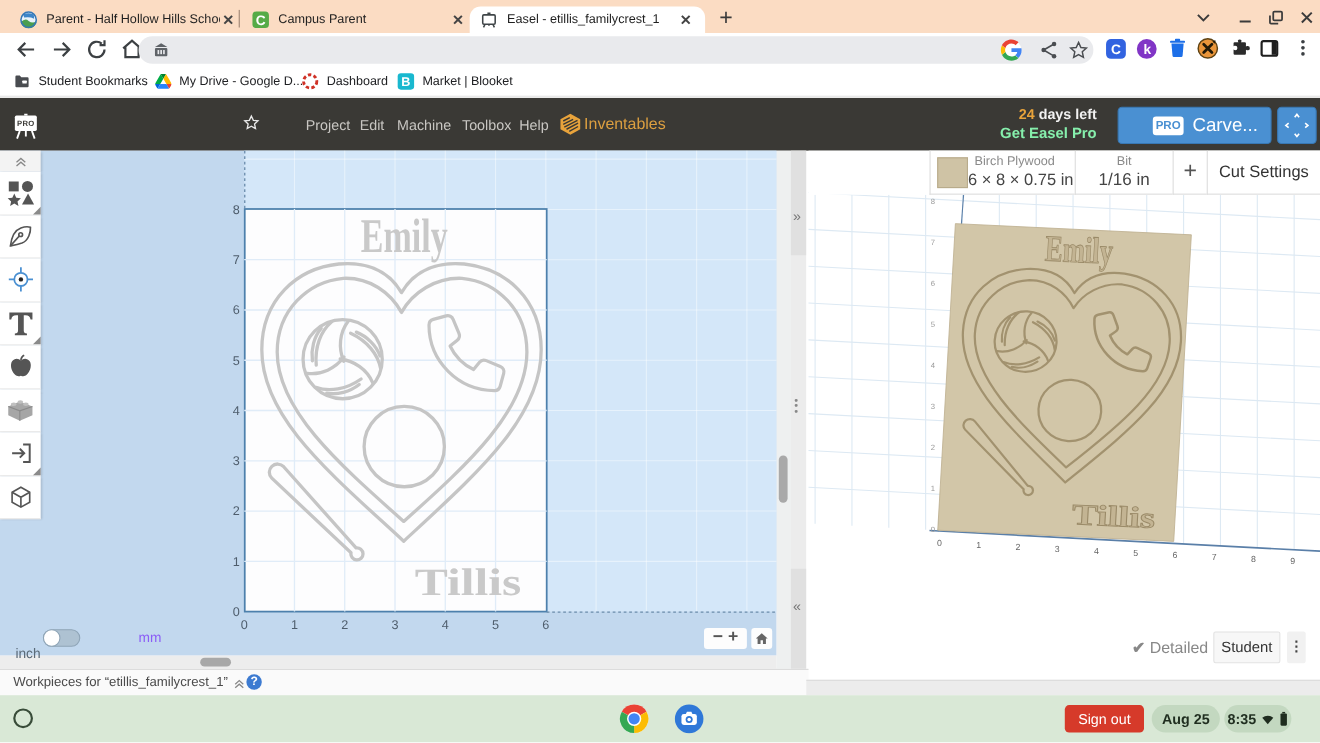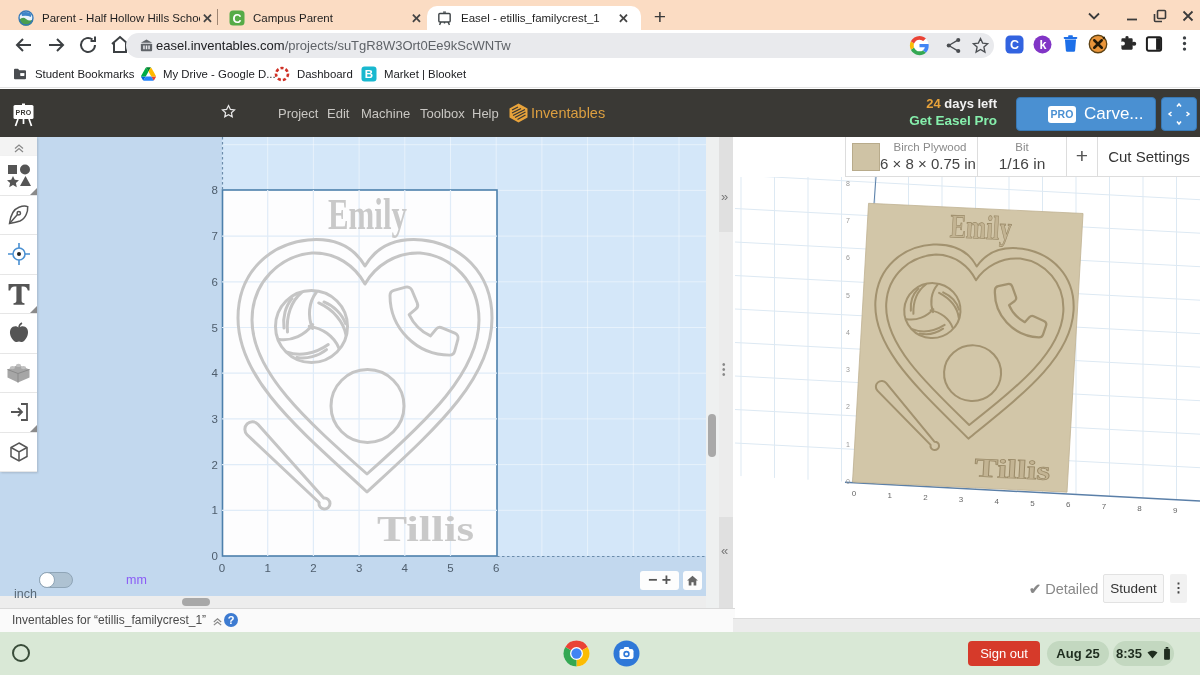--- a/index.html
+++ b/index.html
@@ -110,21 +110,20 @@
         <path d="M4 11 L12 4 L20 11 M6 10 L6 19 L18 19 L18 10"></path>
       </svg>
     <div id="urlpill">
       <svg style="position:absolute; left:13px; top:5px;" width="15" height="15" viewBox="0 0 16 16" fill="#5f6368">
           <rect x="2" y="6" width="12" height="8" rx="1"></rect>
           <path d="M2 5 L8 1.5 L14 5 Z"></path>
           <rect x="4.5" y="8" width="1.6" height="4" fill="#e9eaed"></rect>
           <rect x="7.2" y="8" width="1.6" height="4" fill="#e9eaed"></rect>
           <rect x="9.9" y="8" width="1.6" height="4" fill="#e9eaed"></rect>
         </svg>
-      <div style="position:absolute; left:30px; top:5px; font-size:13px; color:#202124; white-space:nowrap;">easel.inventables.com<span style="color:#5f6368;">/projects/suTgR8W3Ort0Ee9kScWNTw</span></div>
 
       <svg style="position:absolute; left:783px; top:2px;" width="21" height="21" viewBox="0 0 48 48">
           <circle cx="24" cy="24" r="21" fill="#fff"></circle>
           <path fill="#4285F4" d="M45.1 24.5c0-1.6-.1-2.7-.4-4H24v7.3h12.1c-.2 2-1.6 5.1-4.5 7.1l6.9 5.4c4.2-3.8 6.6-9.4 6.6-15.8z"></path>
           <path fill="#34A853" d="M24 46c6 0 11-2 14.6-5.4l-7-5.4c-1.9 1.3-4.4 2.2-7.6 2.2-5.8 0-10.7-3.8-12.5-9.1l-7.2 5.5C7.9 41.1 15.4 46 24 46z"></path>
           <path fill="#FBBC05" d="M11.5 28.3c-.5-1.4-.7-2.8-.7-4.3s.3-2.9.7-4.3l-7.3-5.5C2.8 17.1 2 20.4 2 24s.8 6.9 2.2 9.8l7.3-5.5z"></path>
           <path fill="#EA4335" d="M24 10.6c4.1 0 6.9 1.8 8.5 3.3l6.2-6.1C35 4.4 30 2 24 2 15.4 2 7.9 6.9 4.2 14.2l7.3 5.5c1.8-5.3 6.7-9.1 12.5-9.1z"></path>
         </svg>
       <svg style="position:absolute; left:818px; top:3px;" width="19" height="19" viewBox="0 0 24 24" fill="#4a4d51">
           <circle cx="18" cy="5" r="2.6"></circle>
@@ -372,21 +371,21 @@
         <text x="1068.2" y="507.4">6</text>
         <text x="1103.9" y="509.3">7</text>
         <text x="1139.6" y="511.2">8</text>
         <text x="1175.3" y="513.1">9</text>
     </g>
   </svg>
 
   <div id="setbar">
     <div style="position:absolute; left:110px; top:0; width:132px; height:40px; border-left:1px solid #ddd; border-bottom:1px solid #ddd; background:#fff;">
       <div style="position:absolute; left:6px; top:6px; width:28px; height:28px; background:#cfc3a5; border:1px solid #b8ab8b;"></div>
-      <div style="position:absolute; left:40px; top:4px; width:88px; text-align:center; font-size:11.5px; color:#8a8a8a;">Birch Plywood</div>
+      <div style="position:absolute; left:40px; top:4px; width:88px; font-size:11.5px; color:#8a8a8a;">Birch Plywood</div>
       <div style="position:absolute; left:32px; top:18px; width:100px; text-align:center; font-size:15px; color:#444; white-space:nowrap;">6 × 8 × 0.75 in</div>
     </div>
     <div style="position:absolute; left:242px; top:0; width:89px; height:40px; border-left:1px solid #ddd; border-bottom:1px solid #ddd; background:#fff;">
       <div style="position:absolute; top:4px; width:100%; text-align:center; font-size:11.5px; color:#8a8a8a;">Bit</div>
       <div style="position:absolute; top:18px; width:100%; text-align:center; font-size:15.5px; color:#444;">1/16 in</div>
     </div>
     <div style="position:absolute; left:331px; top:0; width:31px; height:40px; border-left:1px solid #ddd; border-bottom:1px solid #ddd; background:#fff; text-align:center; font-size:21px; color:#555; line-height:38px; font-weight:300;">+</div>
     <div style="position:absolute; left:362px; top:0; width:103px; height:40px; border-left:1px solid #ddd; border-bottom:1px solid #ddd; background:#fff; text-align:center; font-size:15px; color:#333; line-height:40px;">Cut Settings</div>
   </div>
 
@@ -454,21 +453,21 @@
     </div>
     <div class="tile">
       <svg width="24" height="24" viewBox="0 0 24 24" fill="none" stroke="#555" stroke-width="1.5">
           <path d="M12 3 L20 7.5 L20 16.5 L12 21 L4 16.5 L4 7.5 Z"></path>
           <path d="M4 7.5 L12 12 L20 7.5 M12 12 L12 21"></path>
         </svg>
     </div>
   </div>
 
   <div id="wpbar">
-    <span style="position:absolute; left:12px; top:4px;">Inventables for “etillis_familycrest_1”</span>
+    <span style="position:absolute; left:12px; top:4px;">Workpieces for “etillis_familycrest_1”</span>
     <svg style="position:absolute; left:212px; top:7px;" width="11" height="11" viewBox="0 0 24 24" fill="none" stroke="#888" stroke-width="2.6">
         <path d="M4 13 L12 6 L20 13 M4 20 L12 13 L20 20"></path>
       </svg>
     <div style="position:absolute; left:224px; top:4px; width:14px; height:14px; background:#3d7bd1; border-radius:7px; color:#fff; font-size:11px; font-weight:bold; text-align:center; line-height:14px;">?</div>
   </div>
   <div id="wpbar-r"></div>
 
   <div id="shelf">
     <div style="position:absolute; left:12px; top:12px; width:18px; height:18px; border:2px solid #394c39; border-radius:50%;"></div>
 

